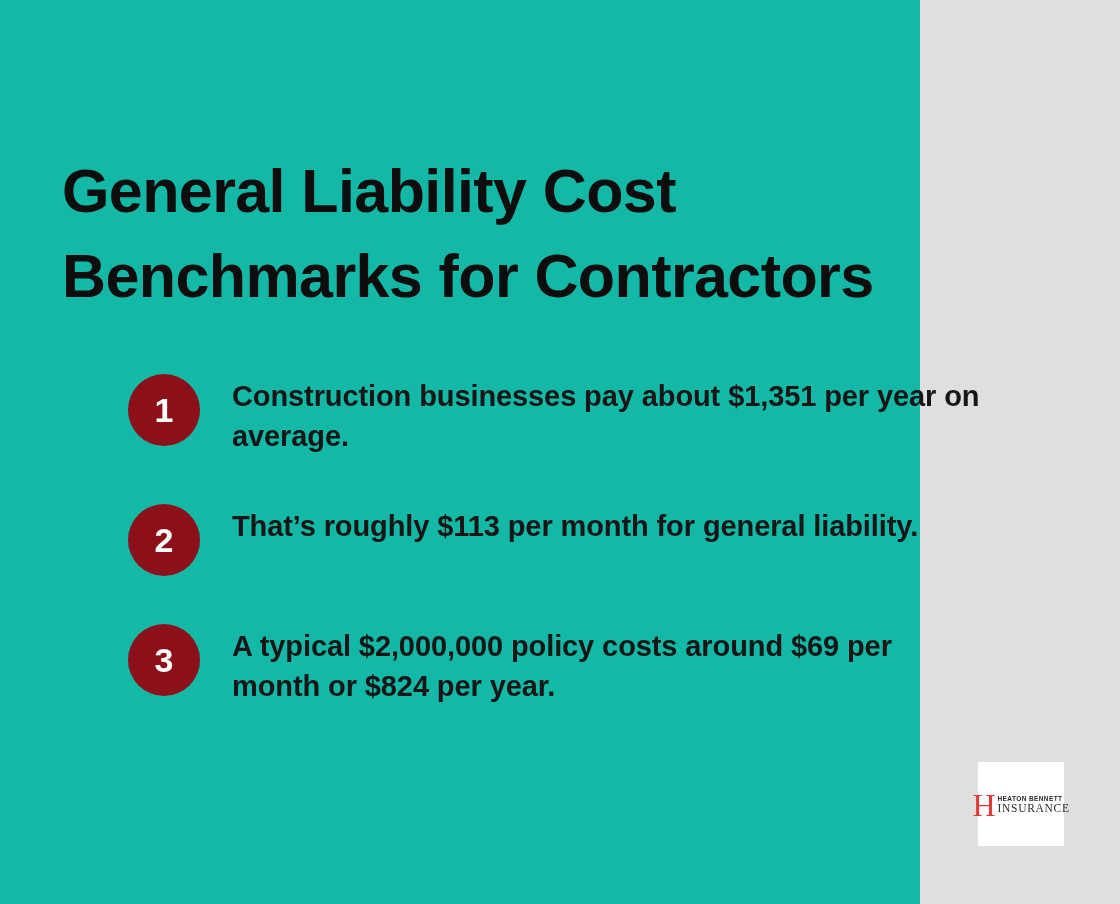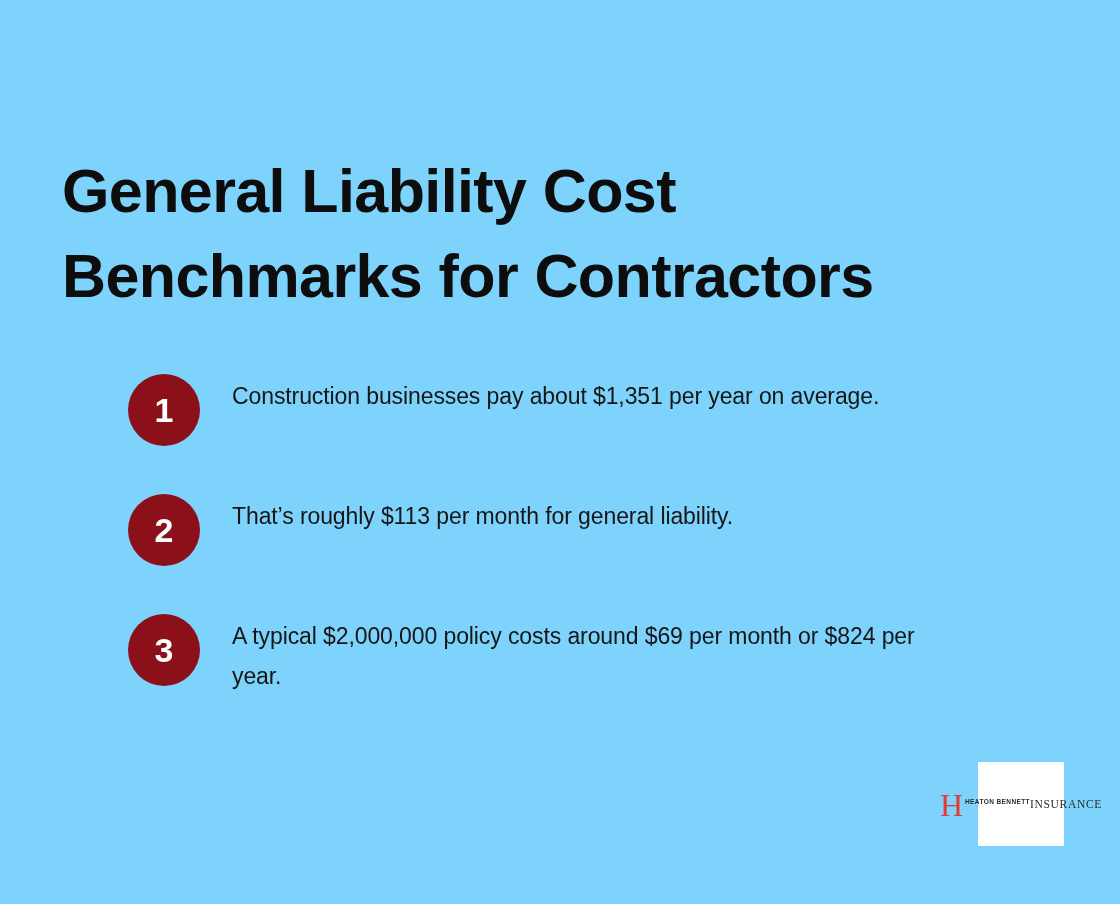--- a/index.html
+++ b/index.html
@@ -8,23 +8,23 @@
   }
   body {
     width: 1120px;
     height: 904px;
     background: #dedfde;
     font-family: "Liberation Sans", sans-serif;
     overflow: hidden;
   }
   .slide {
     position: relative;
-    width: 1120px;
+    width: 920px;
     height: 904px;
-    background: #7dd3fc;
+    background: #14b8a6;
     box-sizing: border-box;
   }
 
   
   .title {
     position: absolute;
     left: 62px;
     top: 108px;
     width: 950px;
     font-family: "Liberation Sans", sans-serif;
@@ -64,22 +64,22 @@
     color: #ffffff;
     font-family: "Liberation Sans", sans-serif;
     font-weight: bold;
     font-size: 34px;
     line-height: 72px;
     text-align: center;
     letter-spacing: 0;
   }
   .item-text {
     font-family: "Liberation Sans", sans-serif;
-    font-weight: normal;
-    font-size: 23px;
+    font-weight: bold;
+    font-size: 29px;
     line-height: 40px;
     color: #161616;
     letter-spacing: -0.1px;
     padding-top: 2px;
   }
   .item-1 .item-text { max-width: 820px; }
   .item-2 .item-text { max-width: 900px; }
   .item-3 .item-text { max-width: 730px; }
 
   
@@ -104,21 +104,21 @@
     font-family: "Liberation Serif", serif;
     font-weight: normal;
     font-size: 32px;
     line-height: 28px;
     color: #e23a37;
     margin-right: 2px;
     display: block;
   }
   .logo-words {
     display: flex;
-    flex-direction: row;
+    flex-direction: column;
     justify-content: center;
     line-height: 1;
   }
   .logo-top {
     font-family: "Liberation Sans", sans-serif;
     font-weight: bold;
     font-size: 6.5px;
     letter-spacing: 0.4px;
     color: #2b2b2b;
     white-space: nowrap;

